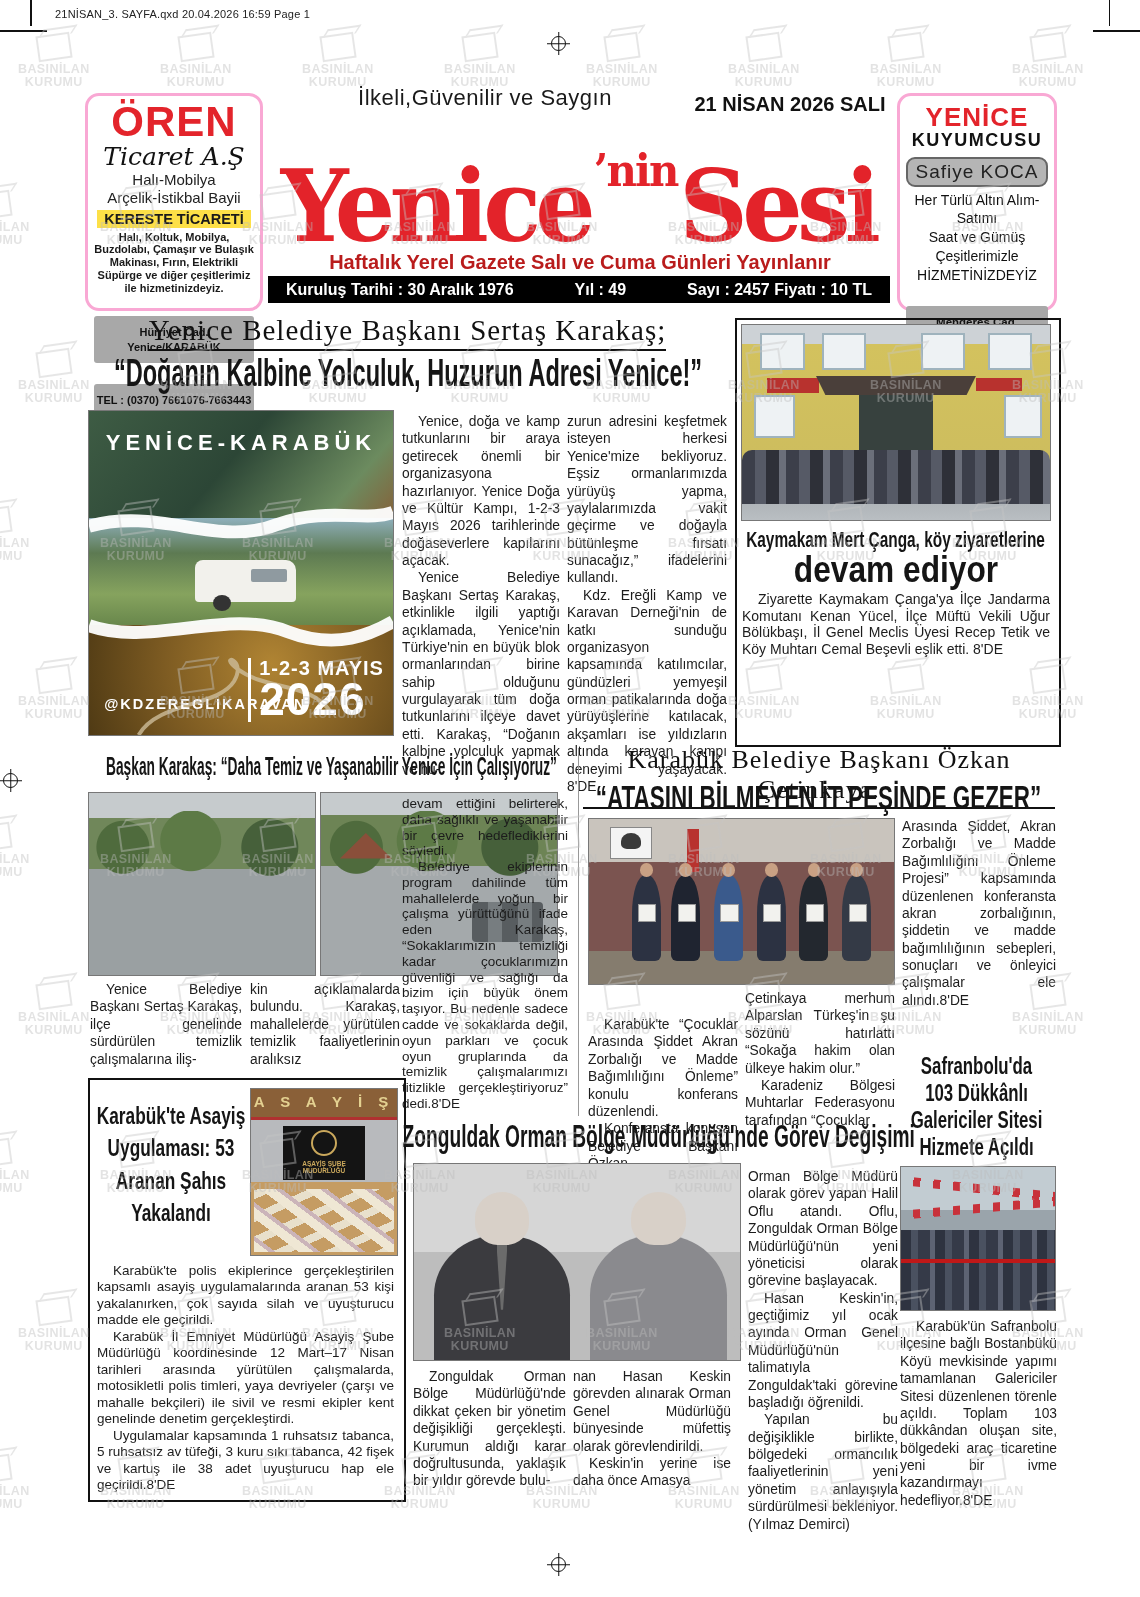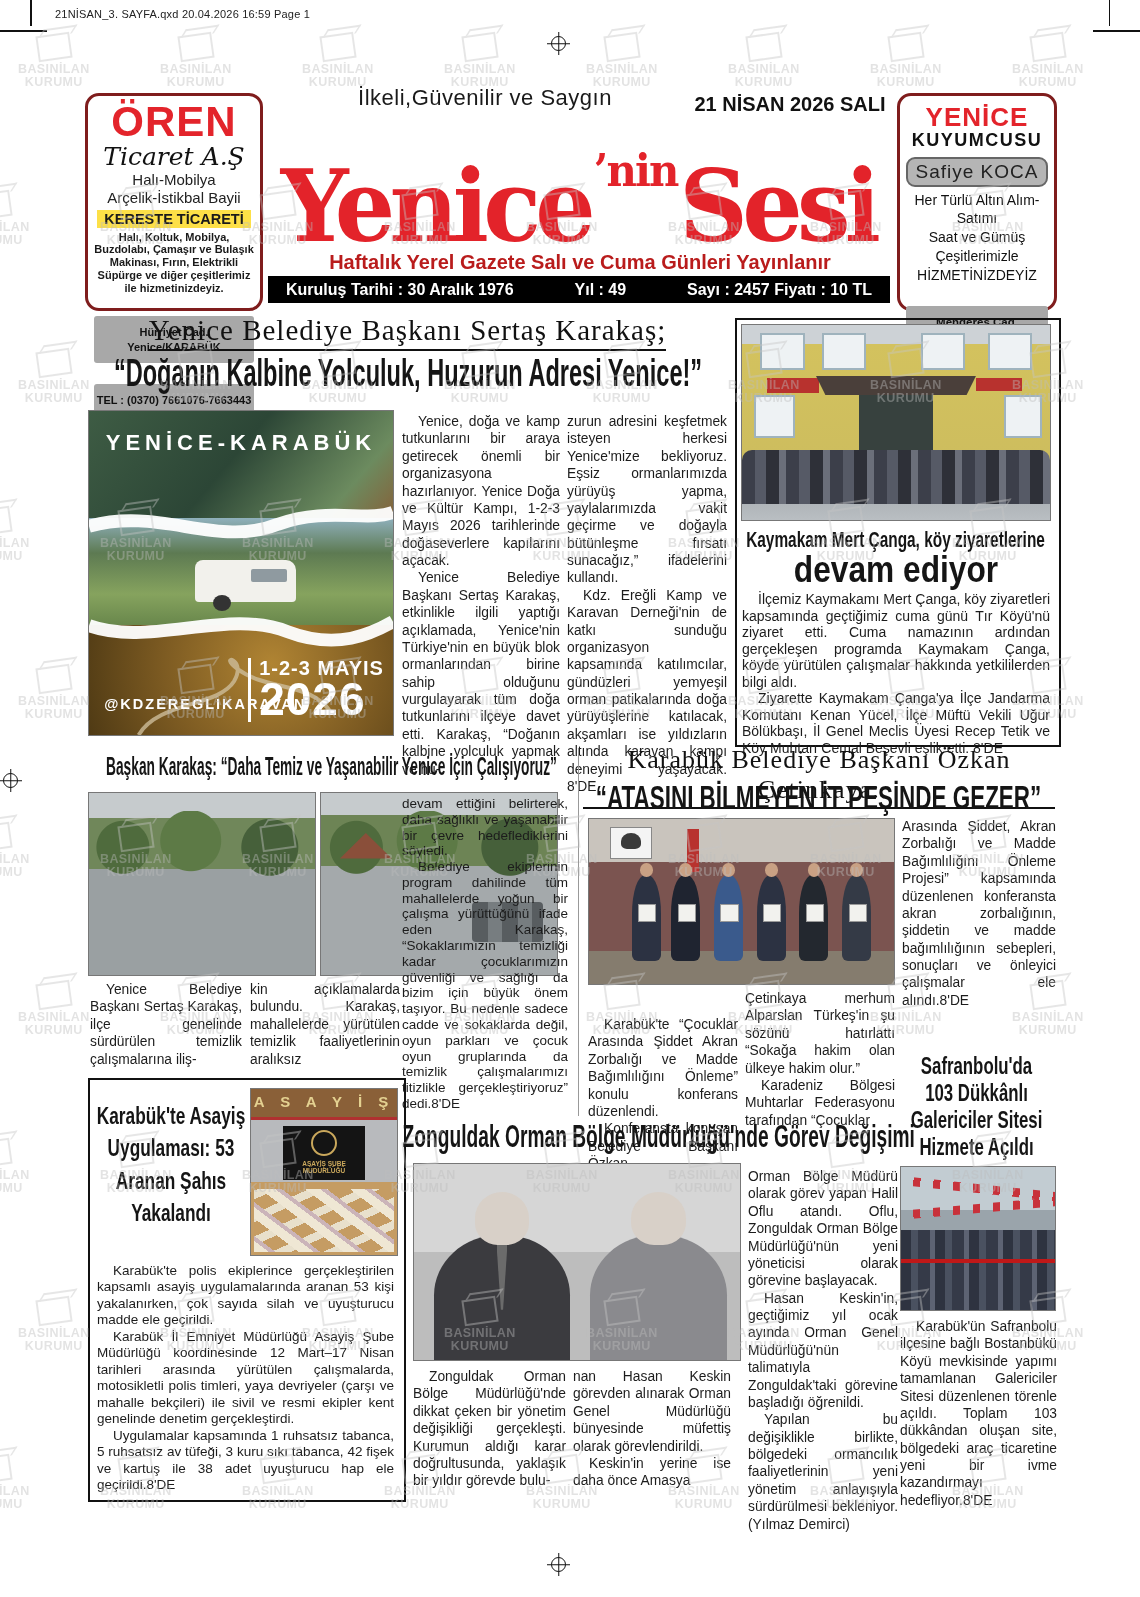--- a/index.html
+++ b/index.html
@@ -13,21 +13,21 @@
   .mark::before,.mark::after{content:"";position:absolute;background:#111;}
   .mark::before{left:50%;top:-5px;width:1.5px;height:23px;transform:translateX(-50%);}
   .mark::after{top:50%;left:-5px;height:1.5px;width:23px;transform:translateY(-50%);}
   
   #wm-layer{position:absolute;inset:0;z-index:40;pointer-events:none;}
   .wm{position:absolute;display:flex;flex-direction:column;align-items:center;
       color:#bdbdbd;opacity:.42;font-weight:bold;font-size:12.5px;line-height:1.05;letter-spacing:.4px;}
   .wm-cube{position:relative;width:30px;height:22px;border:2px solid #c6c6c6;margin-bottom:3px;transform:rotate(-8deg);}
   .wm-cube::before{content:"";position:absolute;left:4px;top:-8px;width:30px;height:6px;border:2px solid #c6c6c6;border-bottom:none;transform:skewX(-40deg);}
   
-  .adbox{border:3px solid #7f1d1d;border-radius:14px;background:#fff;text-align:center;padding:5px 6px;box-sizing:border-box;}
+  .adbox{border:3px solid #f9a8d4;border-radius:14px;background:#fff;text-align:center;padding:5px 6px;box-sizing:border-box;}
   .oren-name{color:#e3242b;font-weight:bold;font-size:42px;line-height:1;letter-spacing:1px;}
   .oren-script{font-family:"DejaVu Serif",serif;font-style:italic;font-size:25px;line-height:1.1;}
   .ad-line{font-size:15px;line-height:1.2;color:#222;}
   .ad-badge{display:inline-block;background:#fde047;color:#1a1a1a;font-weight:bold;font-size:14.5px;padding:1px 7px;margin:3px 0;}
   .ad-body{font-size:11px;font-weight:bold;line-height:1.18;text-align:center;color:#1a1a1a;}
   .ad-strip{background:#a8a8a8;color:#111;font-weight:bold;font-size:11px;line-height:1.3;border-radius:3px;margin-top:21px;padding:9px 2px;}
   .kuyu-name{color:#e3242b;font-weight:bold;font-size:26px;line-height:1;letter-spacing:1px;}
   .kuyu-sub{font-weight:bold;font-size:18px;letter-spacing:1.5px;line-height:1.2;}
   .kuyu-owner{background:#b5b5b5;border:2px solid #666;border-radius:9px;font-size:19px;letter-spacing:1px;color:#222;margin:5px 0 4px;padding:2px 0;}
   .kuyu-line{font-size:14px;font-weight:normal;line-height:1.35;}
@@ -212,21 +212,20 @@
     <div class="kwin" style="left:85%;top:36%;width:11%;height:20%;"></div>
     <div class="kbanner" style="left:8%;top:27%;width:17%;height:8%;"></div>
     <div class="kbanner" style="left:76%;top:27%;width:15%;height:7%;"></div>
     <div class="kcanopy"></div>
     <div class="kdoor"></div>
     <div class="kcrowd"></div>
   </div>
   <div class="abs cond" style="left:674px;top:527px;width:443px;font-size:22px;transform:scaleX(.7);">Kaymakam Mert Çanga, köy ziyaretlerine</div>
   <div class="abs cond" style="left:720px;top:549px;width:352px;font-size:36px;transform:scaleX(.88);">devam ediyor</div>
   <div class="abs body-txt kbody" style="left:742px;top:591px;width:308px;height:148px;">
-    <p>İlçemiz Kaymakamı Mert Çanga, köy ziyaretleri kapsamında geçtiğimiz cuma günü Tır Köyü'nü ziyaret etti. Cuma namazının ardından gerçekleşen programda Kaymakam Çanga, köyde yürütülen çalışmalar hakkında yetkililerden bilgi aldı.</p>
     <p>Ziyarette Kaymakam Çanga'ya İlçe Jandarma Komutanı Kenan Yücel, İlçe Müftü Vekili Uğur Bölükbaşı, İl Genel Meclis Üyesi Recep Tetik ve Köy Muhtarı Cemal Beşevli eşlik etti. 8'DE</p>
   </div>
 
   <div class="abs cond" style="left:-116px;top:752px;width:895px;font-size:25px;transform:scaleX(.55);">Başkan Karakaş: “Daha Temiz ve Yaşanabilir Yenice İçin Çalışıyoruz”</div>
   <div class="abs photo" id="ph-street1" style="left:88px;top:792px;width:228px;height:184px;"></div>
   <div class="abs photo" id="ph-street2" style="left:320px;top:792px;width:238px;height:184px;">
     <div class="bins"></div>
   </div>
   <div class="abs body-txt" style="left:90px;top:981px;width:152px;height:88px;">
     <p>Yenice Belediye Başkanı Sertaş Karakaş, ilçe genelinde sürdürülen temizlik çalışmalarına iliş-</p>

